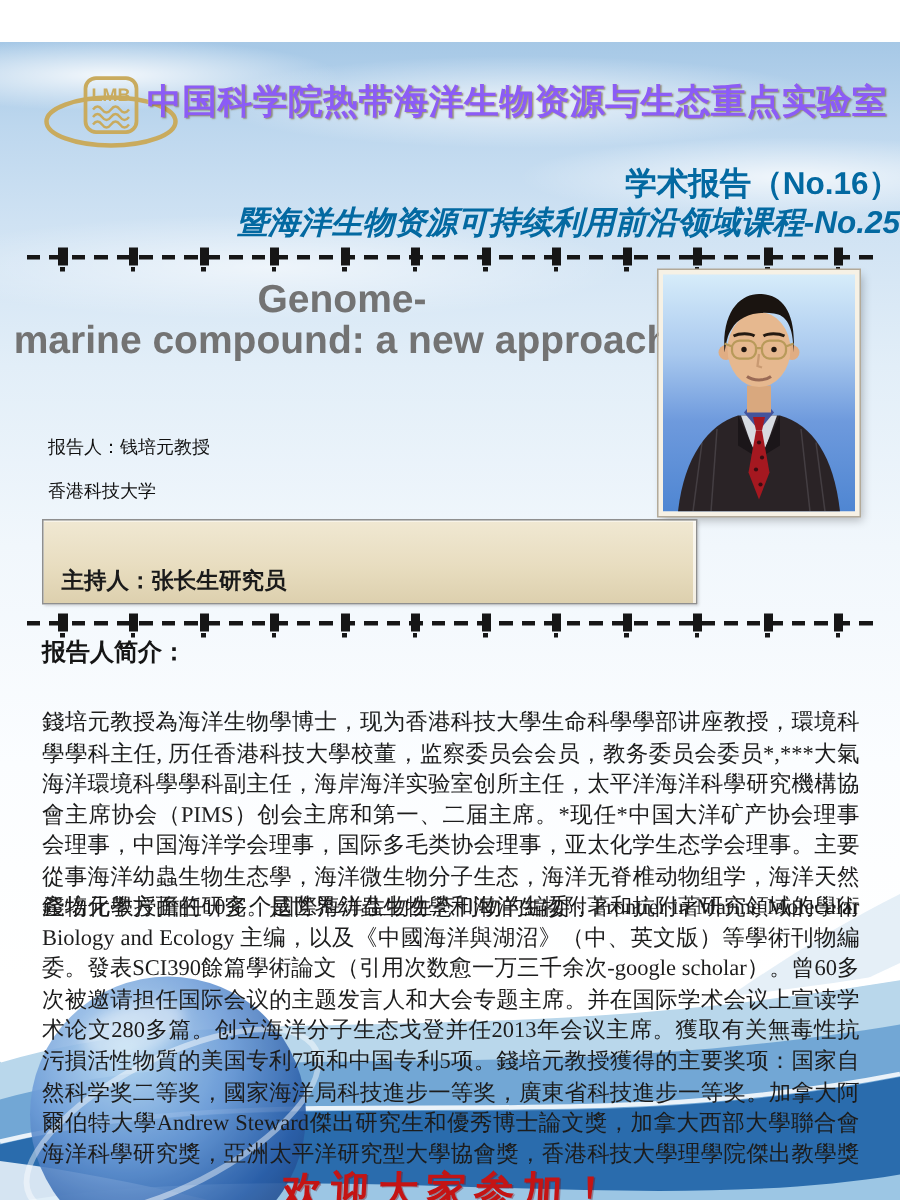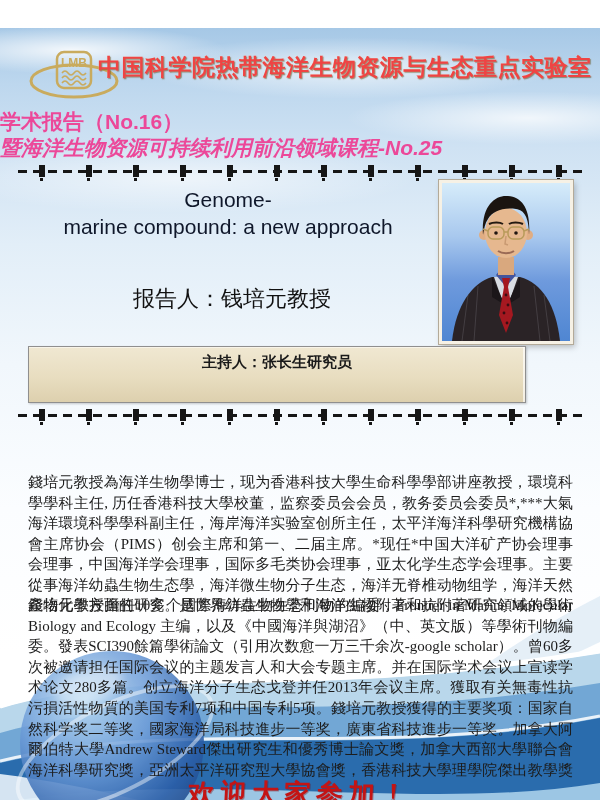--- a/index.html
+++ b/index.html
@@ -45,66 +45,66 @@
       repeating-linear-gradient(90deg, #161616 0 9px, transparent 9px 15px),
       repeating-linear-gradient(90deg, transparent 0 22px, #161616 22px 25px, transparent 25px 47px);
     background-size:100% 12px,100% 3px,100% 3px;
     background-position:0 0,0 5px,0 13px;
     background-repeat:no-repeat;
   }
   .divider1{top:137px;}
   .divider2{top:381px;}
 
   
-  .gold{color:#ef4444;text-shadow:1px 1px 1px rgba(95,72,22,.55), 0 0 1px rgba(255,246,210,.6);text-align:center;}
+  .gold{color:#8b5cf6;text-shadow:1px 1px 1px rgba(95,72,22,.55), 0 0 1px rgba(255,246,210,.6);text-align:center;}
   .lab-cn{
     position:absolute;left:98px;top:24px;z-index:2;
     font-family:"Liberation Sans","DejaVu Sans",sans-serif;
     font-size:23px;font-weight:bold;letter-spacing:.5px;white-space:nowrap;
   }
   .lab-en{
     position:absolute;left:96px;top:57px;z-index:2;
     font-family:"Liberation Sans","DejaVu Sans",sans-serif;
     font-size:13px;font-weight:bold;letter-spacing:.2px;word-spacing:2px;white-space:nowrap;
   }
   .logo{position:absolute;left:28px;top:20px;z-index:2;}
   .seminar-no,.course-no{
-    position:absolute;left:0;width:100%;text-align:left;z-index:2;
+    position:absolute;left:0;width:100%;text-align:right;z-index:2;
     font-family:"Liberation Sans","DejaVu Sans",sans-serif;
-    font-weight:bold;font-size:21px;color:#ec4899;
+    font-weight:bold;font-size:21px;color:#0369a1;
   }
   .seminar-no{top:80px;}
   .course-no{top:106px;font-style:italic;}
 
   
   .talk-title{
     position:absolute;left:8px;top:158px;width:440px;z-index:2;
     text-align:center;font-family:"Liberation Sans","DejaVu Sans",sans-serif;
-    font-weight:normal;font-size:21px;line-height:27px;color:#0f172a;
+    font-weight:bold;font-size:26px;line-height:27px;color:#737373;
   }
   .speaker-block{
     position:absolute;left:32px;top:256px;width:400px;z-index:2;
-    text-align:center;font-size:22px;line-height:29px;color:#111;
+    text-align:left;font-size:12px;line-height:29px;color:#111;
   }
   .photo{
     position:absolute;left:439px;top:152px;width:128px;height:158px;z-index:2;
     border:3px solid #f6f1e5;outline:1px solid #b3aa99;
     box-shadow:2px 3px 6px rgba(0,0,0,.25);
     background:linear-gradient(180deg,#d6ecfa 0%,#a8c8ee 34%,#6e9add 62%,#4f86d2 100%);
   }
   .photo svg{display:block;}
 
   
   .info-box{
-    position:absolute;left:28px;top:318px;width:498px;height:57px;z-index:2;
+    position:absolute;left:28px;top:318px;width:437px;height:57px;z-index:2;
     background:linear-gradient(180deg,#f0e8d2 0%,#e8ddc0 55%,#ddd0ae 100%);
     border:1px solid #8f8f8f;
     box-shadow:inset -2px 0 0 rgba(255,255,255,.65), inset 0 1px 0 rgba(255,255,255,.5), 1px 1px 2px rgba(0,0,0,.2);
     box-sizing:border-box;padding:6px 12px 5px 12px;
-    display:flex;flex-direction:row;justify-content:center;
+    display:flex;flex-direction:column;justify-content:flex-end;
     font-weight:bold;font-size:15px;color:#1a1a1a;
   }
 
   
   .bio-heading{
     position:absolute;left:28px;top:397px;z-index:2;
     font-weight:bold;font-size:16px;color:#151515;
   }
   .bio-p{
     position:absolute;left:28px;width:545px;z-index:2;
@@ -165,20 +165,21 @@
 
   <div class="divider divider1"></div>
 
   <div class="talk-title">
     <div>Genome-</div>
     <div>marine compound: a new approach</div>
   </div>
 
   <div class="speaker-block">
     <div>报告人：钱培元教授</div>
+    <div>香港科技大学</div>
   </div>
 
   <div class="photo">
     <svg width="128" height="158" viewBox="0 0 128 158" aria-hidden="true">
 
       <path d="M10,158 C14,122 30,100 50,94 L78,94 C100,100 114,122 118,158 Z" fill="#2a2326"></path>
       <g stroke="rgba(205,205,215,0.16)" stroke-width="1">
         <path d="M26,112 L20,158"></path>
           <path d="M36,103 L32,158"></path>
         <path d="M92,103 L98,158"></path>
@@ -224,18 +225,19 @@
       <path d="M56,68 C60,71 68,71 72,68" fill="none" stroke="#9a6a55" stroke-width="2"></path>
     </svg>
   </div>
 
   <div class="info-box">
     <div>主持人：张长生研究员</div>
   </div>
 
   <div class="divider divider2"></div>
 
+  <div class="bio-heading">报告人简介：</div>
   <p class="bio-p bio-p1">錢培元教授為海洋生物學博士，现为香港科技大學生命科學學部讲座教授，環境科學學科主任, 历任香港科技大學校董，监察委员会会员，教务委员会委员*,***大氣海洋環境科學學科副主任，海岸海洋实验室创所主任，太平洋海洋科學研究機構協會主席协会（PIMS）创会主席和第一、二届主席。*现任*中国大洋矿产协会理事会理事，中国海洋学会理事，国际多毛类协会理事，亚太化学生态学会理事。主要從事海洋幼蟲生物生态學，海洋微生物分子生态，海洋无脊椎动物组学，海洋天然產物化學方面的研究。是世界幼蟲生物學和海洋生物附著和抗附著研究領域的學術帶頭人。</p>
   <p class="bio-p bio-p2">錢培元教授擔任10多个國際海洋生物生态刊物的編委，Frontier in Marine Molecular Biology and Ecology 主编，以及《中國海洋與湖沼》（中、英文版）等學術刊物編委。發表SCI390餘篇學術論文（引用次数愈一万三千余次-google scholar）。曾60多次被邀请担任国际会议的主题发言人和大会专题主席。并在国际学术会议上宣读学术论文280多篇。创立海洋分子生态戈登并任2013年会议主席。獲取有关無毒性抗污損活性物質的美国专利7项和中国专利5项。錢培元教授獲得的主要奖项：国家自然科学奖二等奖，國家海洋局科技進步一等奖，廣東省科技進步一等奖。加拿大阿爾伯特大學Andrew Steward傑出研究生和優秀博士論文獎，加拿大西部大學聯合會海洋科學研究獎，亞洲太平洋研究型大學協會獎，香港科技大學理學院傑出教學獎等</p>
 
   <div class="welcome">欢迎大家参加！</div>
 
 </div>
 
 </body></html>

